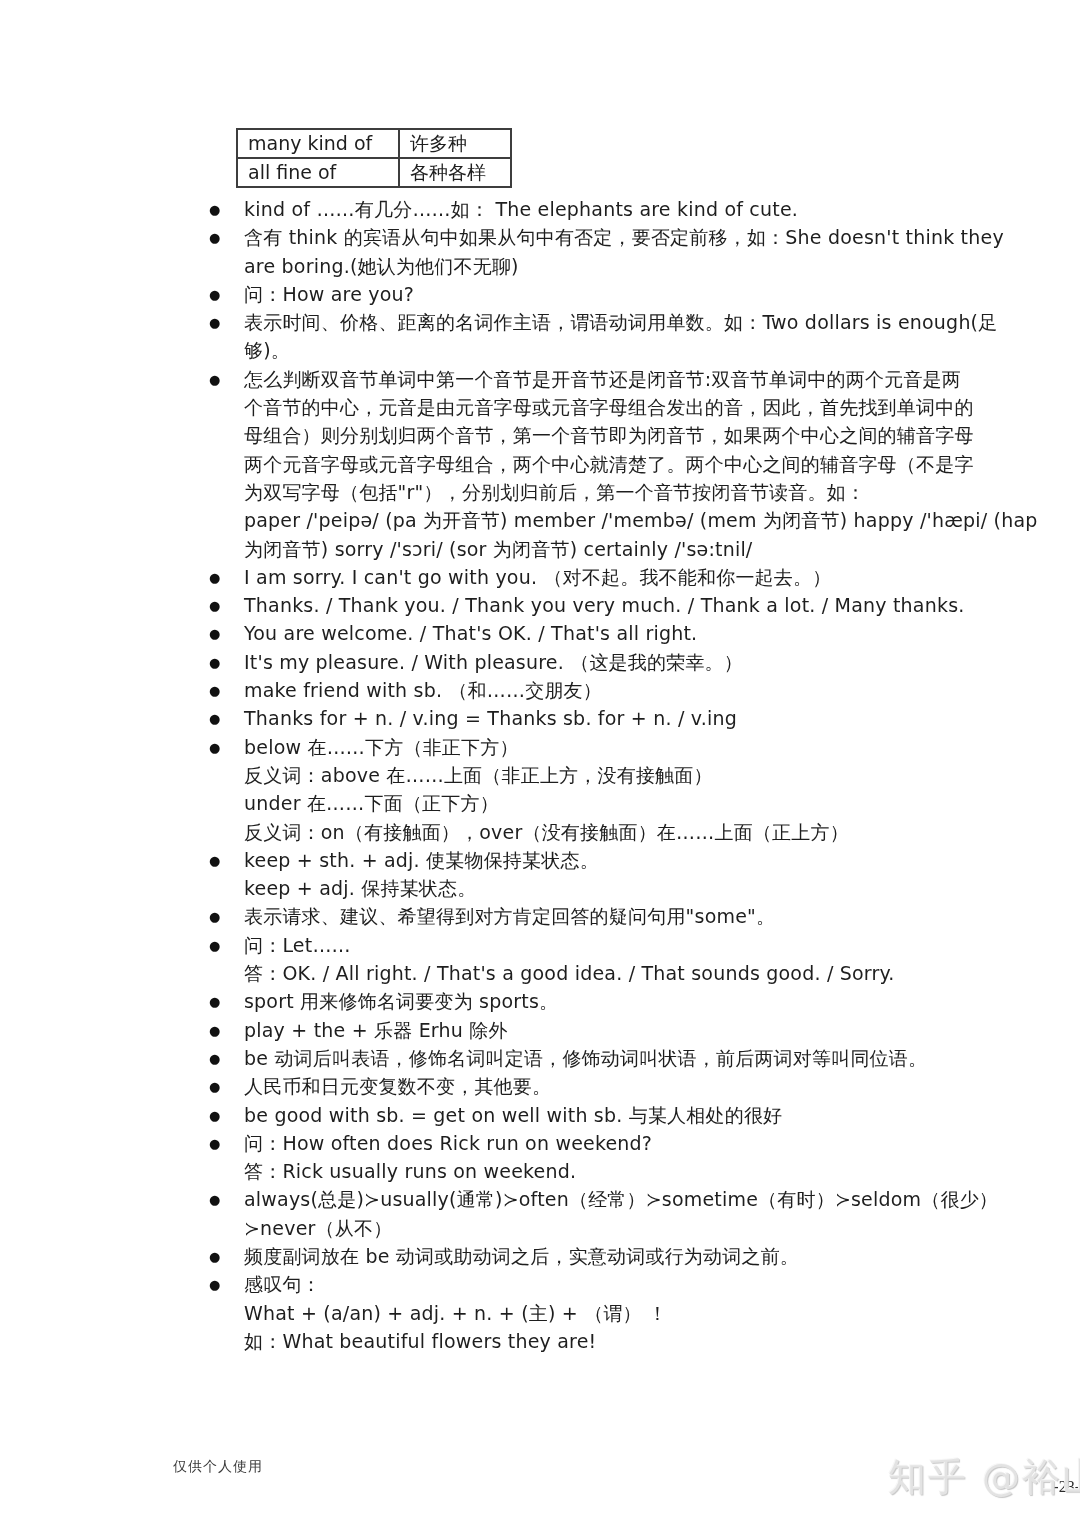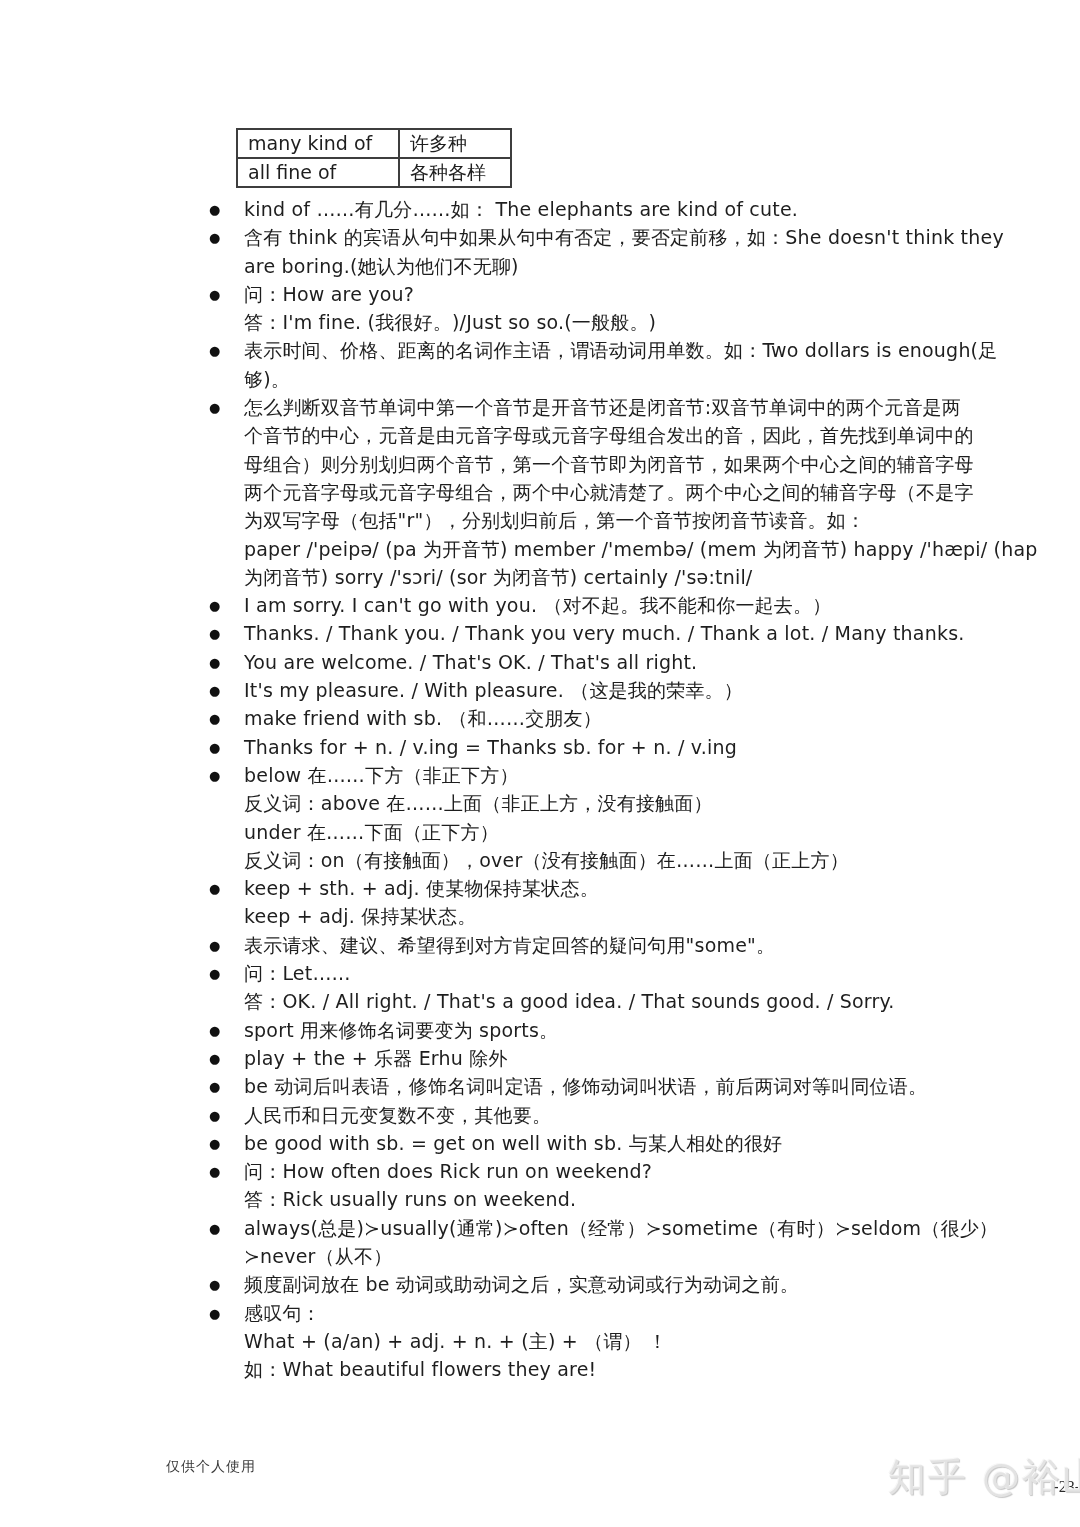--- a/index.html
+++ b/index.html
@@ -37,21 +37,21 @@
     line-height:28.3px;
     white-space:nowrap;
     letter-spacing:0.2px;
   }
   .bullet{
     position:absolute;left:0px;top:1px;
     font-size:13px;
     color:#111;
   }
   .footer-note{
-    position:absolute;left:122px;top:1458px;
+    position:absolute;left:129px;top:1458px;
     font-family:"Liberation Serif",serif;
     font-size:14px;color:#3a3a3a;letter-spacing:1px;
   }
   .footer-page{
     position:absolute;left:0;top:1478px;width:1036px;
     text-align:right;
     font-family:"Liberation Serif",serif;
     font-size:16px;color:#2b2b2b;
   }
   .footer-watermark{
@@ -79,21 +79,20 @@
             <td class="zh">各种各样</td>
           </tr>
         </tbody>
     </table>
 
     <div class="notes">
         <div class="line"><span class="bullet">●</span><span>kind of ……有几分……如： The elephants are kind of cute.</span></div>
         <div class="line"><span class="bullet">●</span><span>含有 think 的宾语从句中如果从句中有否定，要否定前移，如：She doesn't think they</span></div>
         <div class="line"><span>are boring.(她认为他们不无聊)</span></div>
         <div class="line"><span class="bullet">●</span><span>问：How are you?</span></div>
-        <div class="line"><span>答：I'm fine. (我很好。)/Just so so.(一般般。)</span></div>
         <div class="line"><span class="bullet">●</span><span>表示时间、价格、距离的名词作主语，谓语动词用单数。如：Two dollars is enough(足</span></div>
         <div class="line"><span>够)。</span></div>
         <div class="line"><span class="bullet">●</span><span>怎么判断双音节单词中第一个音节是开音节还是闭音节:双音节单词中的两个元音是两</span></div>
         <div class="line"><span>个音节的中心，元音是由元音字母或元音字母组合发出的音，因此，首先找到单词中的</span></div>
         <div class="line"><span>母组合）则分别划归两个音节，第一个音节即为闭音节，如果两个中心之间的辅音字母</span></div>
         <div class="line"><span>两个元音字母或元音字母组合，两个中心就清楚了。两个中心之间的辅音字母（不是字</span></div>
         <div class="line"><span>为双写字母（包括"r"），分别划归前后，第一个音节按闭音节读音。如：</span></div>
         <div class="line"><span>paper /'peipə/ (pa 为开音节) member /'membə/ (mem 为闭音节) happy /'hæpi/ (hap</span></div>
         <div class="line"><span>为闭音节) sorry /'sɔri/ (sor 为闭音节) certainly /'sə:tnil/</span></div>
         <div class="line"><span class="bullet">●</span><span>I am sorry. I can't go with you. （对不起。我不能和你一起去。）</span></div>

